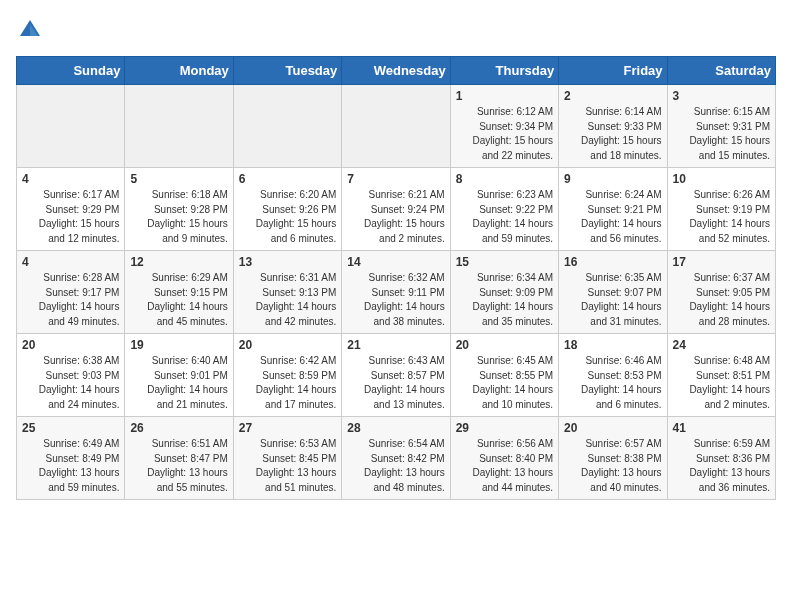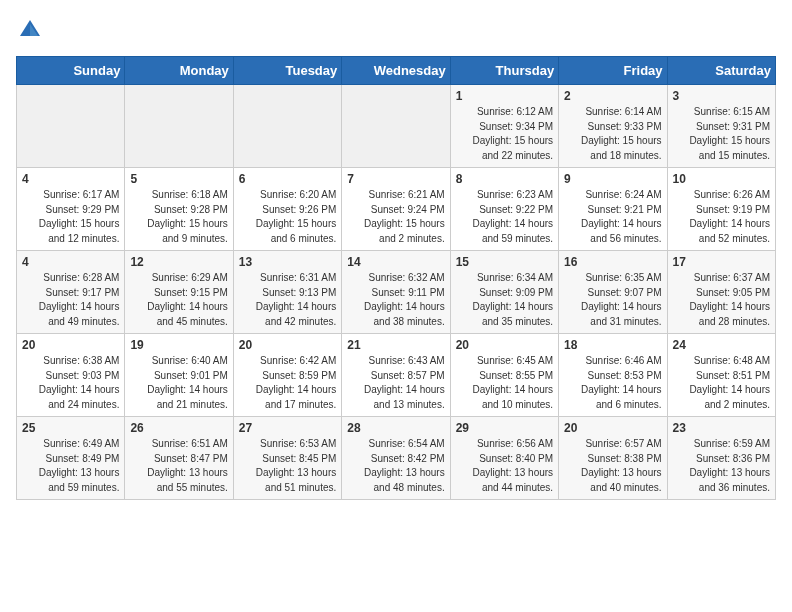--- a/index.html
+++ b/index.html
@@ -258,18 +258,18 @@
         </td>
         <td>
           <span class="day-number">29</span>
           <div class="day-info">Sunrise: 6:56 AM<br>Sunset: 8:40 PM<br>Daylight: 13 hours<br>and 44 minutes.</div>
         </td>
         <td>
           <span class="day-number">20</span>
           <div class="day-info">Sunrise: 6:57 AM<br>Sunset: 8:38 PM<br>Daylight: 13 hours<br>and 40 minutes.</div>
         </td>
         <td>
-          <span class="day-number">23</span>
+          <span class="day-number">41</span>
           <div class="day-info">Sunrise: 6:59 AM<br>Sunset: 8:36 PM<br>Daylight: 13 hours<br>and 36 minutes.</div>
         </td>
       </tr>
     </tbody>
 </table>
 
 </body></html>

